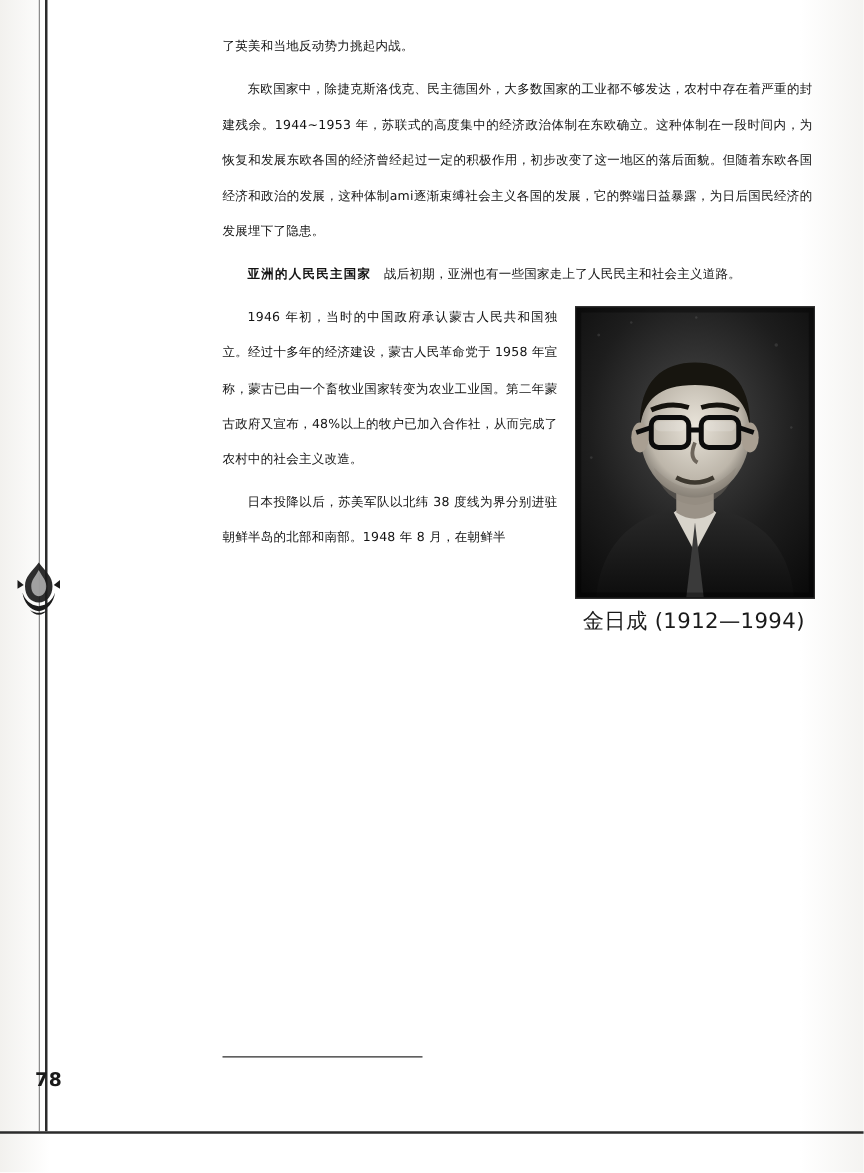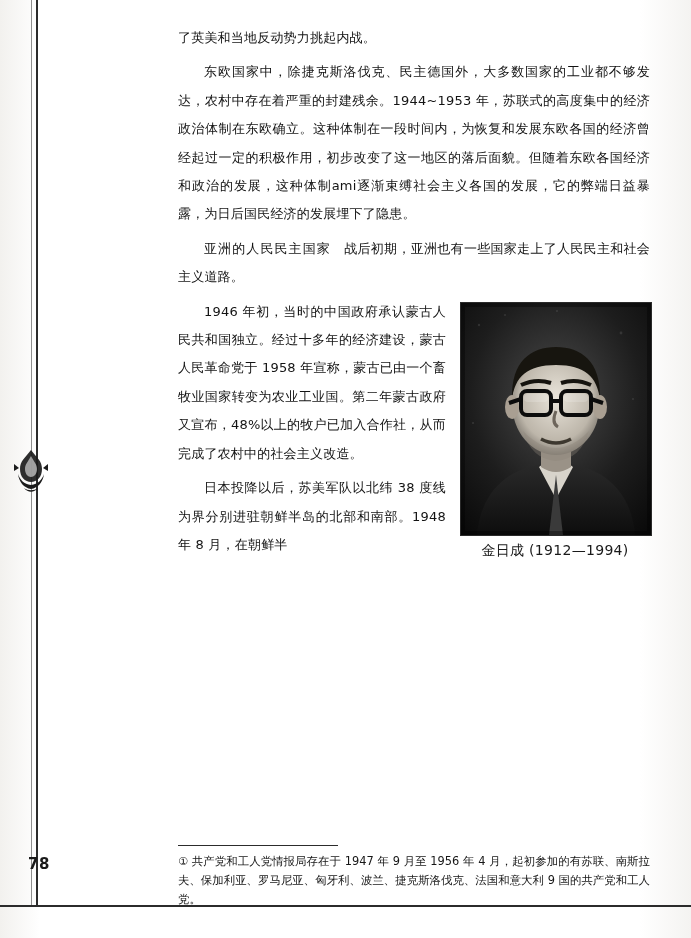--- a/index.html
+++ b/index.html
@@ -75,54 +75,54 @@
 
   
   .content {
     position: absolute;
     left: 178px;
     top: 24px;
     width: 472px;
   }
   p.body-text {
     margin: 0 0 6px 0;
-    font-size: 13px;
+    font-size: 10px;
     line-height: 28.4px;
     text-align: justify;
     text-justify: inter-ideograph;
     letter-spacing: 0.2px;
     color: #131313;
     font-family: "DejaVu Sans", "Liberation Sans", sans-serif;
   }
   p.indent {
     text-indent: 2em;
   }
   .heading-inline {
-    font-weight: normal;
+    font-weight: bold;
     letter-spacing: 1px;
   }
 
   
   .figure {
     float: right;
     width: 190px;
     margin: 4px 0 2px 14px;
   }
   .figure-img {
     width: 190px;
     height: 232px;
     position: relative;
     overflow: hidden;
     background: #111;
     border: 1px solid #2a2a2a;
   }
   .figure-caption {
     margin-top: 6px;
     text-align: center;
-    font-size: 14px;
+    font-size: 17px;
     color: #1a1a1a;
     letter-spacing: 0.3px;
   }
 
   
   .footnote-rule {
     position: absolute;
     left: 178px;
     top: 845px;
     width: 160px;
@@ -253,17 +253,13 @@
       </div>
       <div class="figure-caption">金日成 (1912—1994)</div>
     </div>
 
     <p class="body-text indent">1946 年初，当时的中国政府承认蒙古人民共和国独立。经过十多年的经济建设，蒙古人民革命党于 1958 年宣称，蒙古已由一个畜牧业国家转变为农业工业国。第二年蒙古政府又宣布，48%以上的牧户已加入合作社，从而完成了农村中的社会主义改造。</p>
 
     <p class="body-text indent">日本投降以后，苏美军队以北纬 38 度线为界分别进驻朝鲜半岛的北部和南部。1948 年 8 月，在朝鲜半</p>
   </div>
 
   <div class="footnote-rule"></div>
-  <div class="footnote">
-    <span class="fn-marker">①</span>
-    <span class="fn-body">共产党和工人党情报局存在于 1947 年 9 月至 1956 年 4 月，起初参加的有苏联、南斯拉夫、保加利亚、罗马尼亚、匈牙利、波兰、捷克斯洛伐克、法国和意大利 9 国的共产党和工人党。</span>
-  </div>
 </div>
 
 </body></html>

